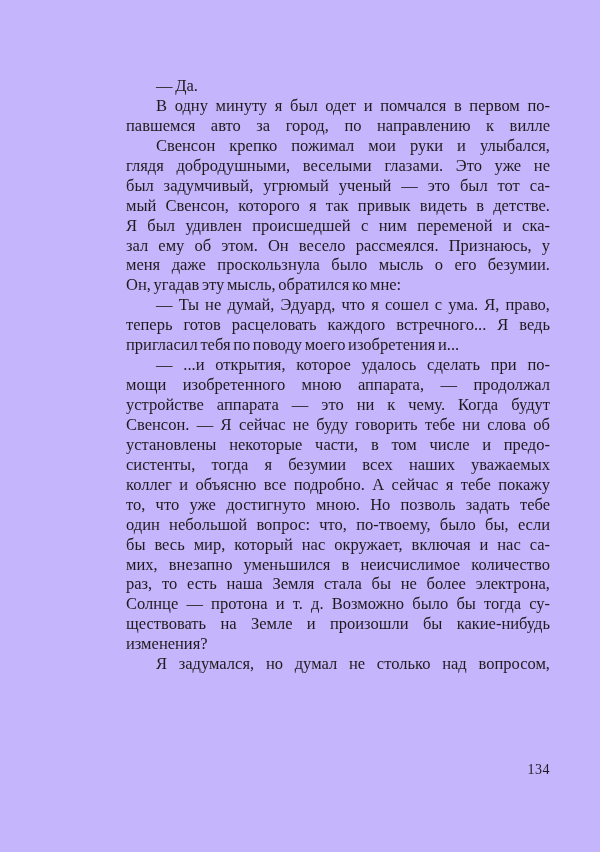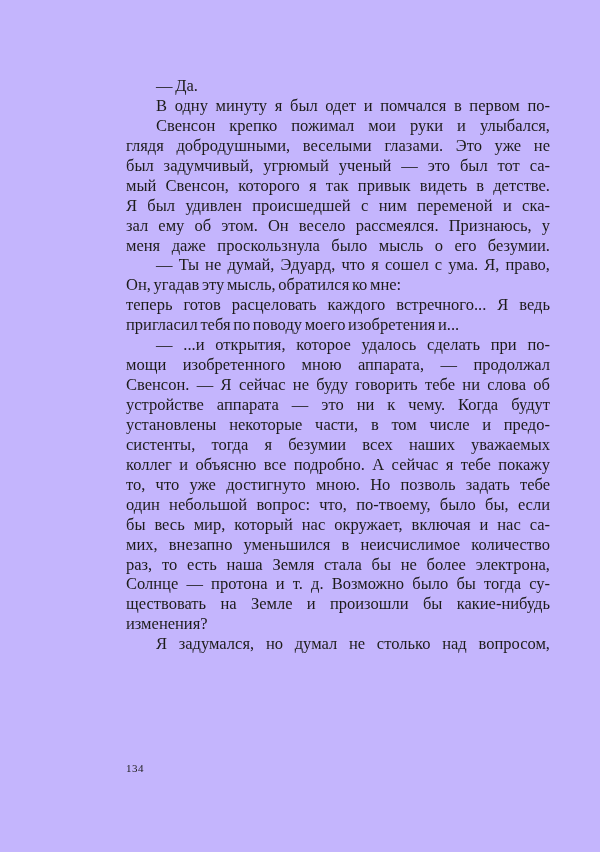--- a/index.html
+++ b/index.html
@@ -34,47 +34,48 @@
     text-align-last: left;
   }
   .line.para-start {
     text-indent: 30px;
   }
   .page-number {
     position: absolute;
     top: 762px;
     left: 126px;
     width: 424px;
-    text-align: left;
-    font-size: 11px;
+    text-align: right;
+    font-size: 14px;
     letter-spacing: 0.5px;
   }
 </style>
 </head>
 <body>
 
 <div class="page" style="background: #c4b5fd; color: rgb(29, 28, 26); padding-left: 7px;">
   <div class="text-block">
       <div class="line para-start para-end">— Да.</div>
       <div class="line para-start">В одну минуту я был одет и помчался в первом по-</div>
+      <div class="line">павшемся авто за город, по направлению к вилле</div>
       <div class="line para-start">Свенсон крепко пожимал мои руки и улыбался,</div>
       <div class="line">глядя добродушными, веселыми глазами. Это уже не</div>
       <div class="line">был задумчивый, угрюмый ученый — это был тот са-</div>
       <div class="line">мый Свенсон, которого я так привык видеть в детстве.</div>
       <div class="line">Я был удивлен происшедшей с ним переменой и ска-</div>
       <div class="line">зал ему об этом. Он весело рассмеялся. Признаюсь, у</div>
       <div class="line">меня даже проскользнула было мысль о его безумии.</div>
+      <div class="line para-end">Он, угадав эту мысль, обратился ко мне:</div>
       <div class="line para-start">— Ты не думай, Эдуард, что я сошел с ума. Я, право,</div>
-      <div class="line para-end">Он, угадав эту мысль, обратился ко мне:</div>
       <div class="line">теперь готов расцеловать каждого встречного... Я ведь</div>
       <div class="line para-end">пригласил тебя по поводу моего изобретения и...</div>
       <div class="line para-start">— ...и открытия, которое удалось сделать при по-</div>
       <div class="line">мощи изобретенного мною аппарата, — продолжал</div>
+      <div class="line">устройстве аппарата — это ни к чему. Когда будут</div>
       <div class="line">Свенсон. — Я сейчас не буду говорить тебе ни слова об</div>
-      <div class="line">устройстве аппарата — это ни к чему. Когда будут</div>
       <div class="line">установлены некоторые части, в том числе и предо-</div>
       <div class="line">систенты, тогда я безумии всех наших уважаемых</div>
       <div class="line">коллег и объясню все подробно. А сейчас я тебе покажу</div>
       <div class="line">то, что уже достигнуто мною. Но позволь задать тебе</div>
       <div class="line">один небольшой вопрос: что, по-твоему, было бы, если</div>
       <div class="line">бы весь мир, который нас окружает, включая и нас са-</div>
       <div class="line">мих, внезапно уменьшился в неисчислимое количество</div>
       <div class="line">раз, то есть наша Земля стала бы не более электрона,</div>
       <div class="line">Солнце — протона и т. д. Возможно было бы тогда су-</div>
       <div class="line">ществовать на Земле и произошли бы какие-нибудь</div>

